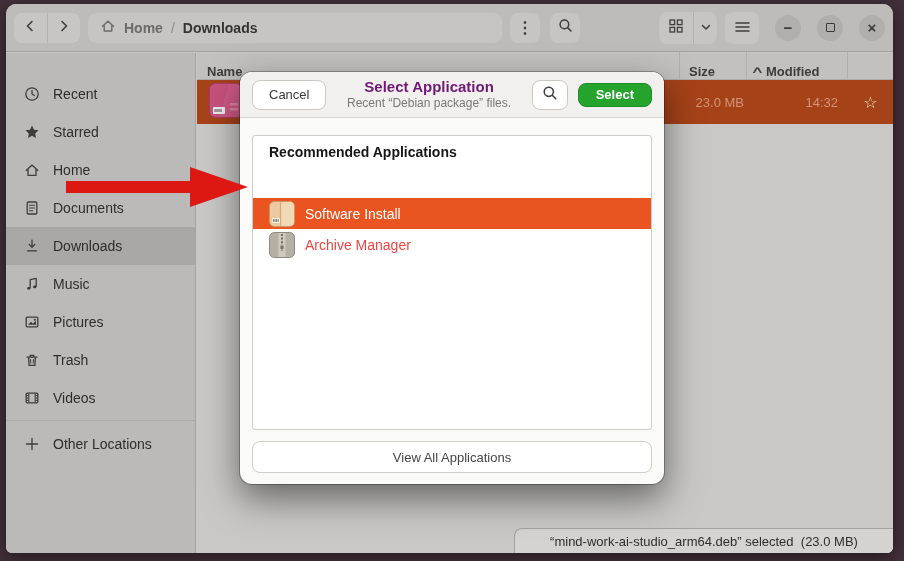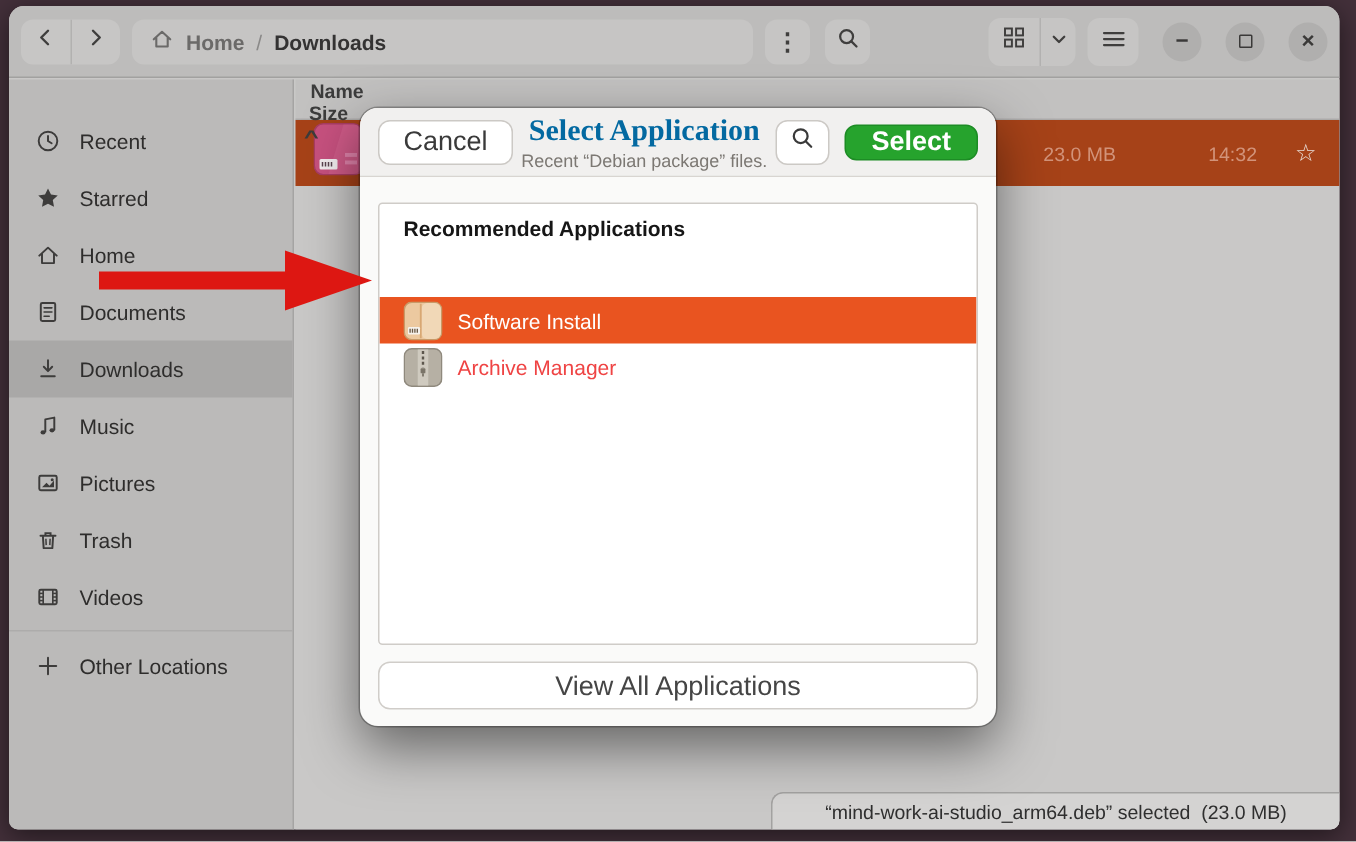--- a/index.html
+++ b/index.html
@@ -45,21 +45,21 @@
              background:#bbbab9; border-right:1px solid #a5a4a3; padding-top:22px; }
   .side-item { height:38px; display:flex; align-items:center; padding-left:18px;
                font-size:14px; color:#2e2d2c; }
   .side-item .sicon { width:16px; height:16px; margin-right:13px; color:#3d3c3b; flex:none; }
   .side-item.selected { background:#a9a8a7; }
   .side-sep { height:1px; background:#adacab; margin:3px 0 4px 0; }
 
   
   .content { position:absolute; left:191px; top:49px; right:0; bottom:0; background:#c9c8c7; }
   .colheader { height:27px; background:#c2c1c0; border-bottom:1px solid #abaaa9;
-               display:flex; align-items:flex-start; font-size:13px; font-weight:bold; color:#3c3c3c;flex-direction:column; }
+               display:flex; align-items:flex-end; font-size:13px; font-weight:bold; color:#3c3c3c; }
   .colheader .cname { flex:1; padding-left:10px; }
   .colheader .csep { width:1px; height:27px; background:#b0afae; }
   .colheader .csize { width:66px; padding-left:9px; }
   .colheader .cmod { width:100px; padding-left:7px; display:flex; align-items:center; }
   .colheader .caret { font-size:12px; margin-right:5px; transform:scaleX(1.4); display:inline-block; }
   .colheader .cstar { width:45px; }
   .filerow { height:44px; background:#a64218; display:flex; align-items:center; }
   .filerow .ficon { margin-left:12px; flex:none; }
   .filerow .fname { flex:1; }
   .filerow .fsize, .filerow .fmod { font-size:13px; color:#d2937a; }
@@ -74,25 +74,25 @@
                font-size:13px; color:#2f2f2f; white-space:pre; }
 
   
   .dialog { position:absolute; left:240px; top:72px; width:424px; height:412px;
             border-radius:12px; background:#fafaf9; z-index:50;
             box-shadow:0 0 0 1px rgba(0,0,0,.28), 0 14px 36px rgba(0,0,0,.5); }
   .dlg-header { position:absolute; left:0; top:0; width:100%; height:46px;
                 background:#f1f0ef; border-bottom:1px solid #d8d5d1;
                 border-radius:12px 12px 0 0; display:flex; align-items:center; }
   .btn { border-radius:8px; display:flex; align-items:center; justify-content:center;
-         font-size:18px; }
+         font-size:13px; }
   .btn.cancel { margin-left:12px; height:30px; padding:0 16px; background:#ffffff;
                 border:1px solid #ccc9c5; color:#3a3a3a; }
   .dlg-titles { flex:1; text-align:center; line-height:1.25; }
-  .dlg-title { font-size:20px; font-weight:bold; color:#0369a1;font-family:Liberation Serif, serif; }
+  .dlg-title { font-size:15px; font-weight:bold; color:#701a75; }
   .dlg-sub { font-size:12px; color:#7c7873; }
   .btn.dsearch { height:30px; width:36px; background:#ffffff; border:1px solid #ccc9c5; color:#3a3a3a; }
   .btn.select { margin:0 12px 0 10px; height:24px; padding:0 17px; background:#26a32d;
                 color:#ffffff; font-weight:bold; border:1px solid #1d8c25; }
   .applist { position:absolute; left:12px; top:63px; width:400px; height:295px;
              background:#ffffff; border:1px solid #cfccc8; border-radius:3px; overflow:hidden; }
   .section-hdr { height:32px; display:flex; align-items:center; padding-left:16px;
                  font-size:14px; font-weight:bold; color:#161616; }
   .app-row { height:31px; display:flex; align-items:center; font-size:14px; color:#ef4444; }
   .app-row .aicon { margin-left:16px; margin-right:10px; flex:none; width:26px; height:26px; }

